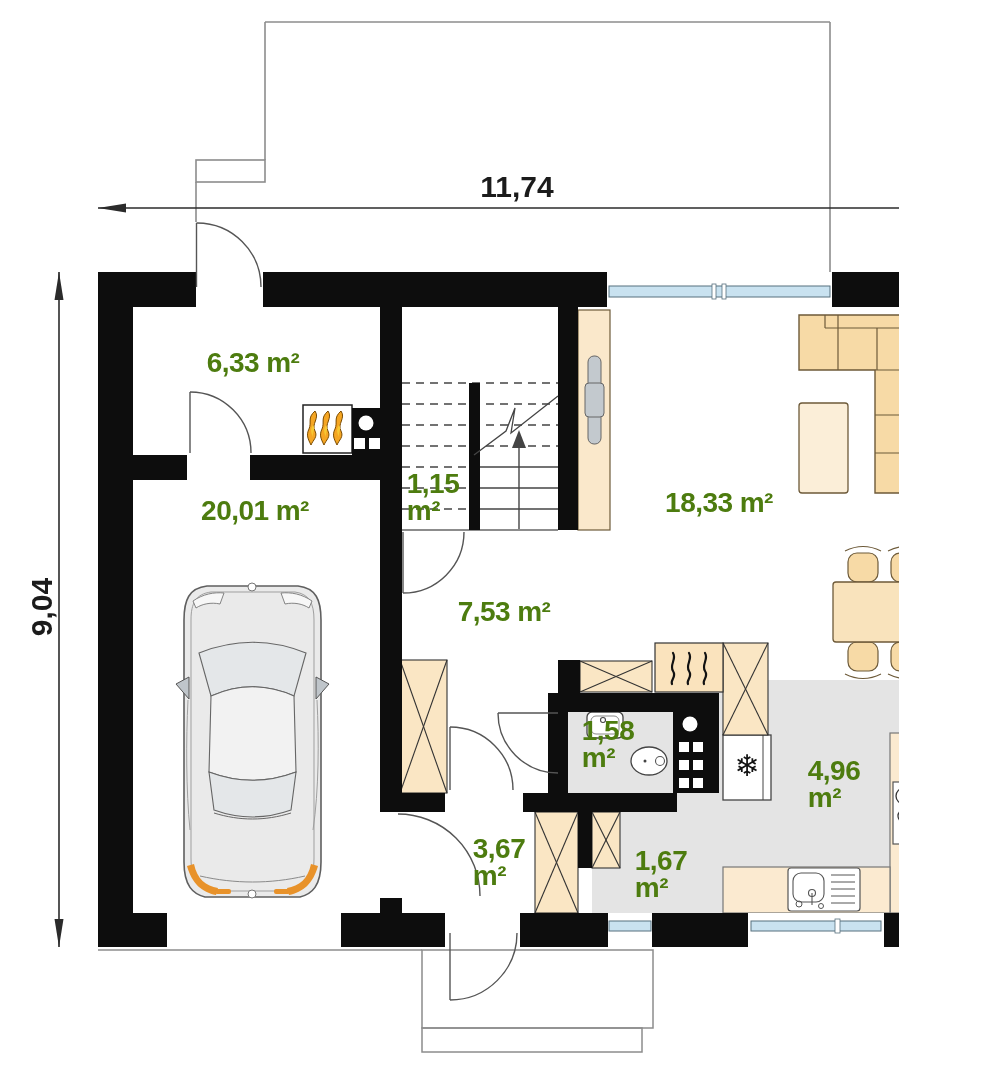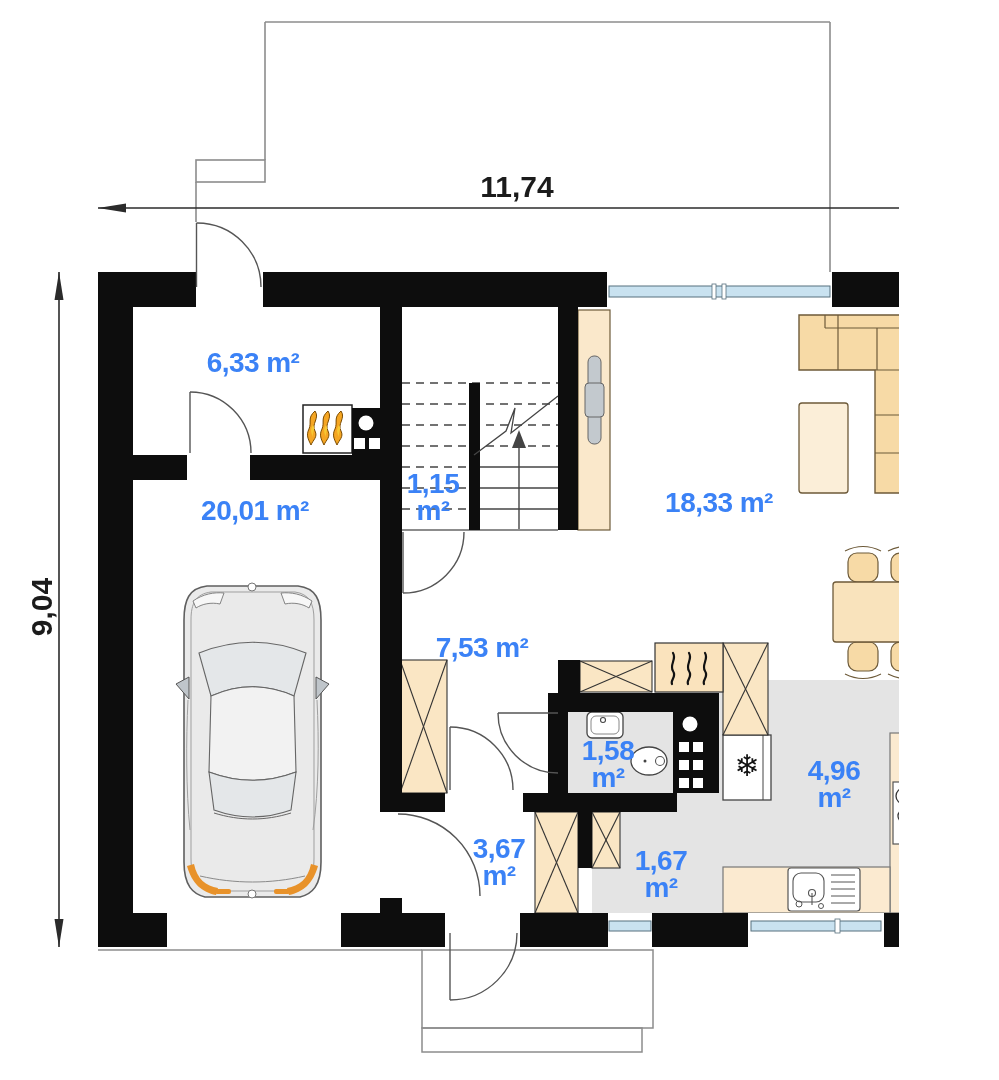--- a/index.html
+++ b/index.html
@@ -1,23 +1,23 @@
 <!DOCTYPE html>
 <html><head>
 <meta charset="utf-8">
 <style>
   html,body{margin:0;padding:0;background:#ffffff;}
   #stage{position:relative;width:899px;height:1080px;background:#ffffff;overflow:hidden;
          font-family:"Liberation Sans",sans-serif;}
   #plan-svg{position:absolute;left:0;top:0;}
   .lbl{position:absolute;transform:translate(-50%,-50%);
-       font:700 28px "Liberation Sans",sans-serif;color:#3b82f6;
+       font:700 28px "Liberation Sans",sans-serif;color:#4d7c0f;
        white-space:nowrap;letter-spacing:-0.5px;z-index:5;}
   .lbl .unit{margin-left:7px;}
-  .lbl.stacked{text-align:center;line-height:27px;}
+  .lbl.stacked{text-align:left;line-height:27px;}
   .lbl.stacked .unit{display:block;margin-left:0;}
   .dim{position:absolute;transform:translate(-50%,-50%);
        font:700 30px "Liberation Sans",sans-serif;color:#1b1b1b;
        white-space:nowrap;z-index:5;}
   .dim.vert{transform:translate(-50%,-50%) rotate(-90deg);}
   #fridge-icon{position:absolute;transform:translate(-50%,-50%);
        font-size:30px;color:#111;z-index:4;line-height:1;}
 </style>
 </head>
 <body>
@@ -345,27 +345,27 @@
 
 <div class="lbl" style="left:253px;top:363px;">
   <span>6,33</span><span class="unit">m²</span>
 </div>
 <div class="lbl" style="left:255px;top:511px;">
   <span>20,01</span><span class="unit">m²</span>
 </div>
 <div class="lbl stacked" style="left:433px;top:497px;">
   <span>1,15</span><span class="unit">m²</span>
 </div>
-<div class="lbl" style="left:482px;top:612px;margin-top:36px;">
+<div class="lbl" style="left:504px;top:612px;">
   <span>7,53</span><span class="unit">m²</span>
 </div>
 <div class="lbl" style="left:719px;top:503px;">
   <span>18,33</span><span class="unit">m²</span>
 </div>
-<div class="lbl stacked" style="left:608px;top:764px;z-index:6;">
+<div class="lbl stacked" style="left:608px;top:744px;z-index:6;">
   <span>1,58</span><span class="unit">m²</span>
 </div>
 <div class="lbl stacked" style="left:484px;top:862px;margin-left:15px;">
   <span>3,67</span><span class="unit">m²</span>
 </div>
 <div class="lbl stacked" style="left:661px;top:874px;">
   <span>1,67</span><span class="unit">m²</span>
 </div>
 <div class="lbl stacked" style="left:834px;top:784px;">
   <span>4,96</span><span class="unit">m²</span>

